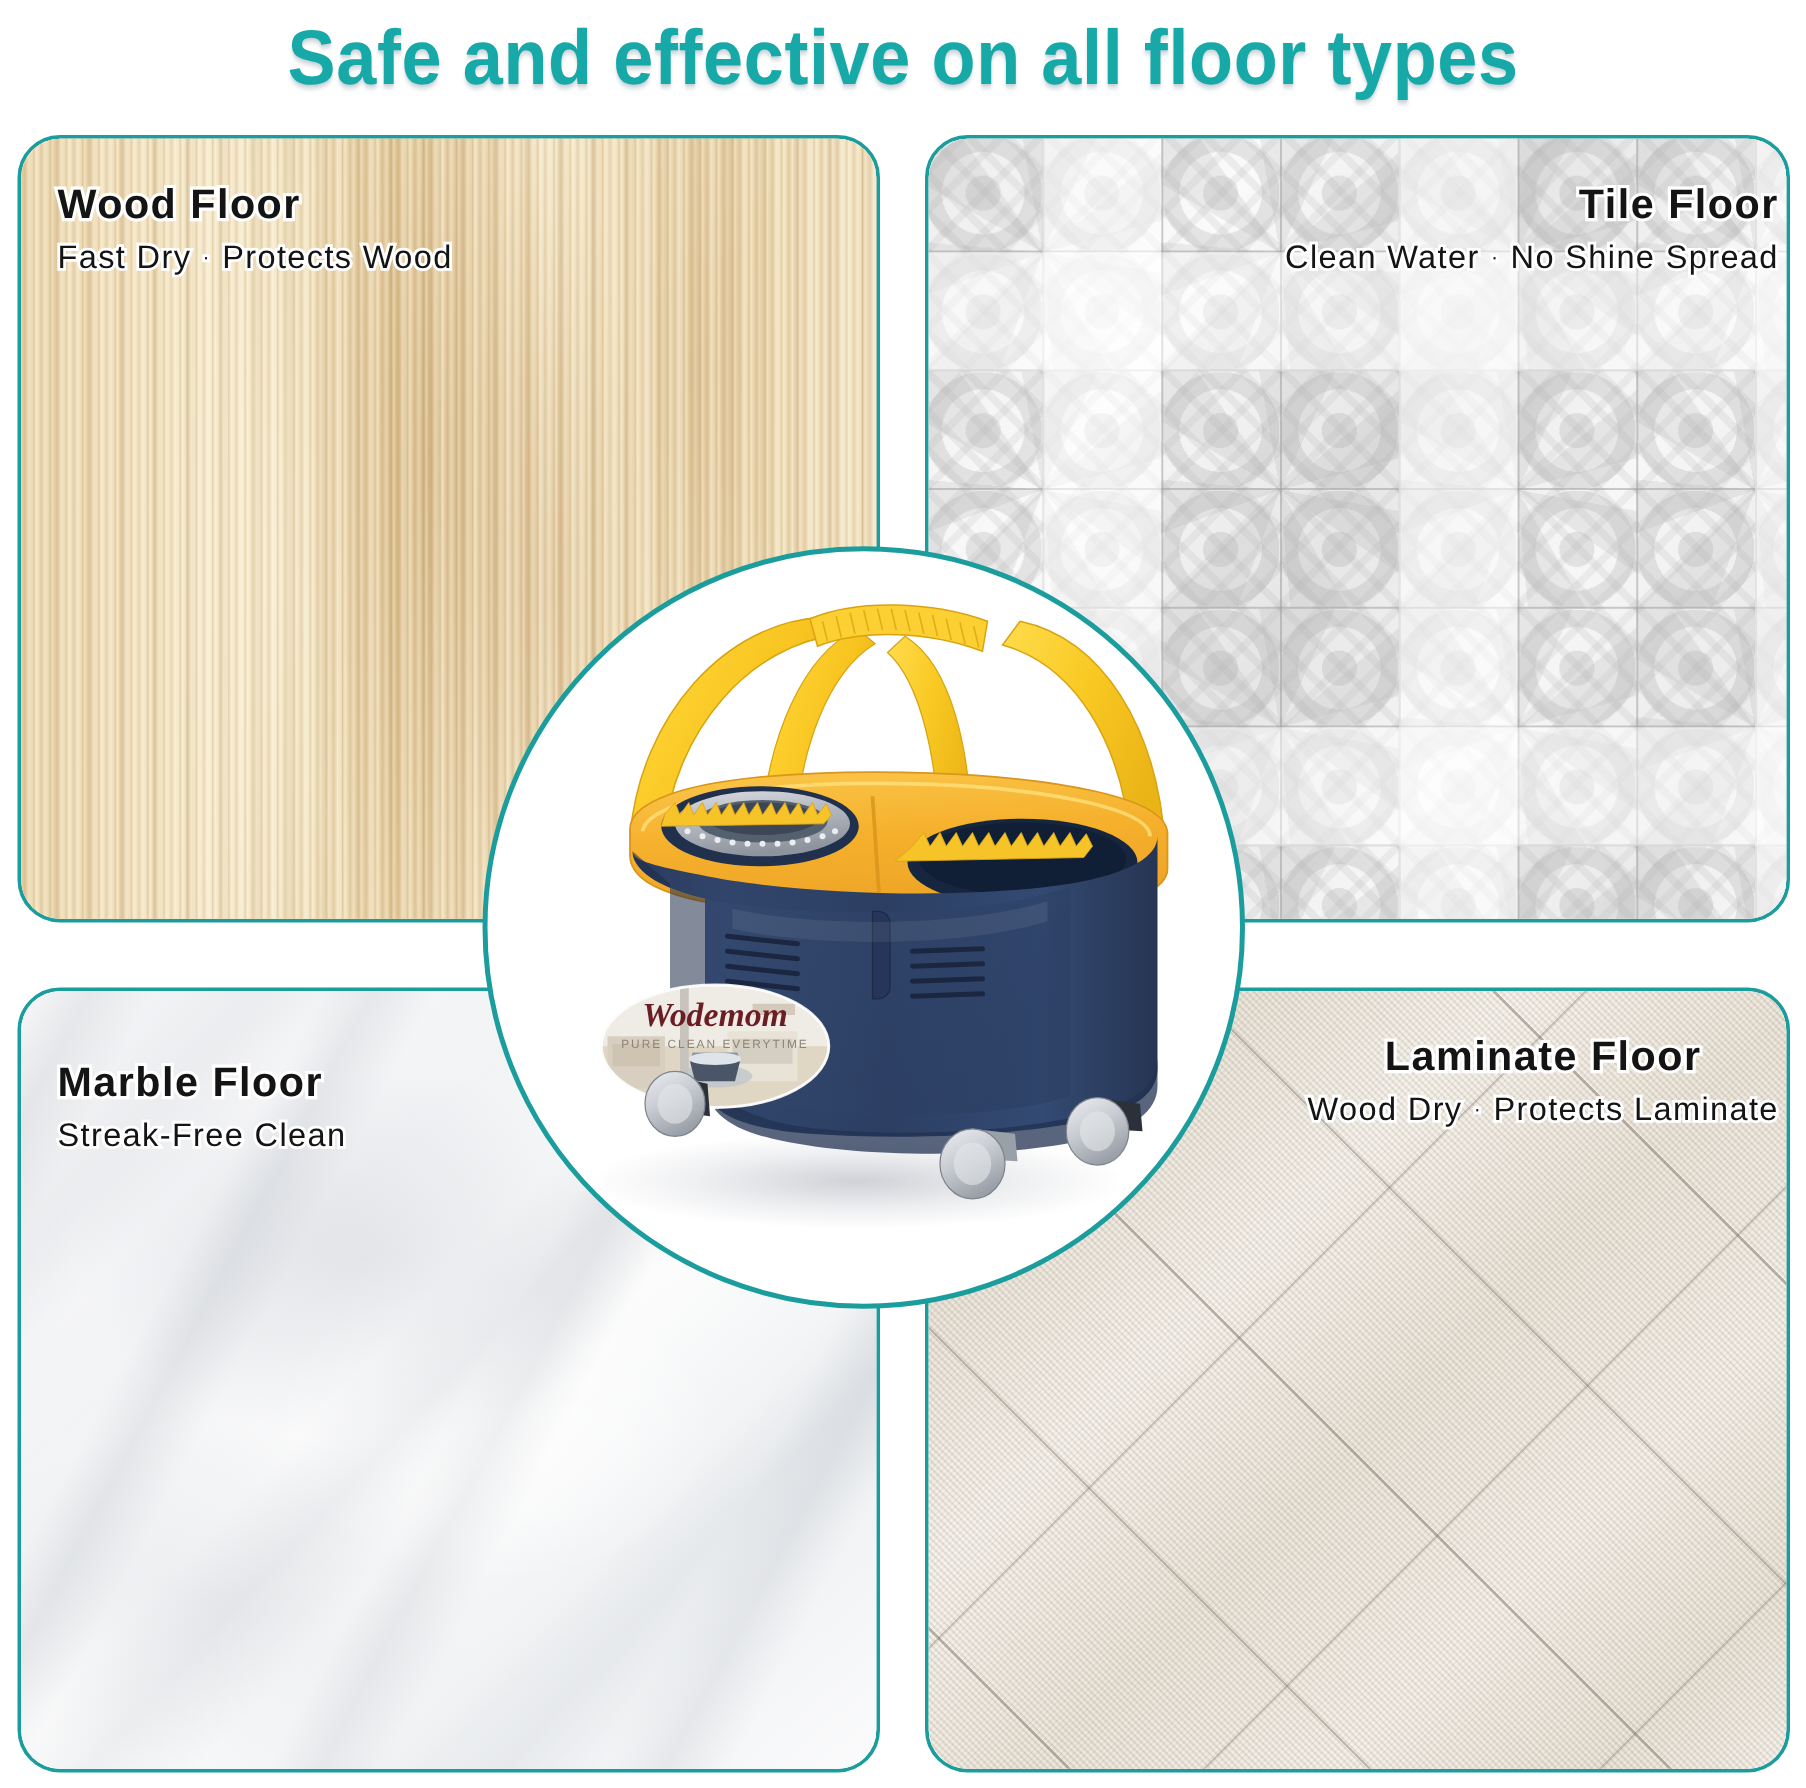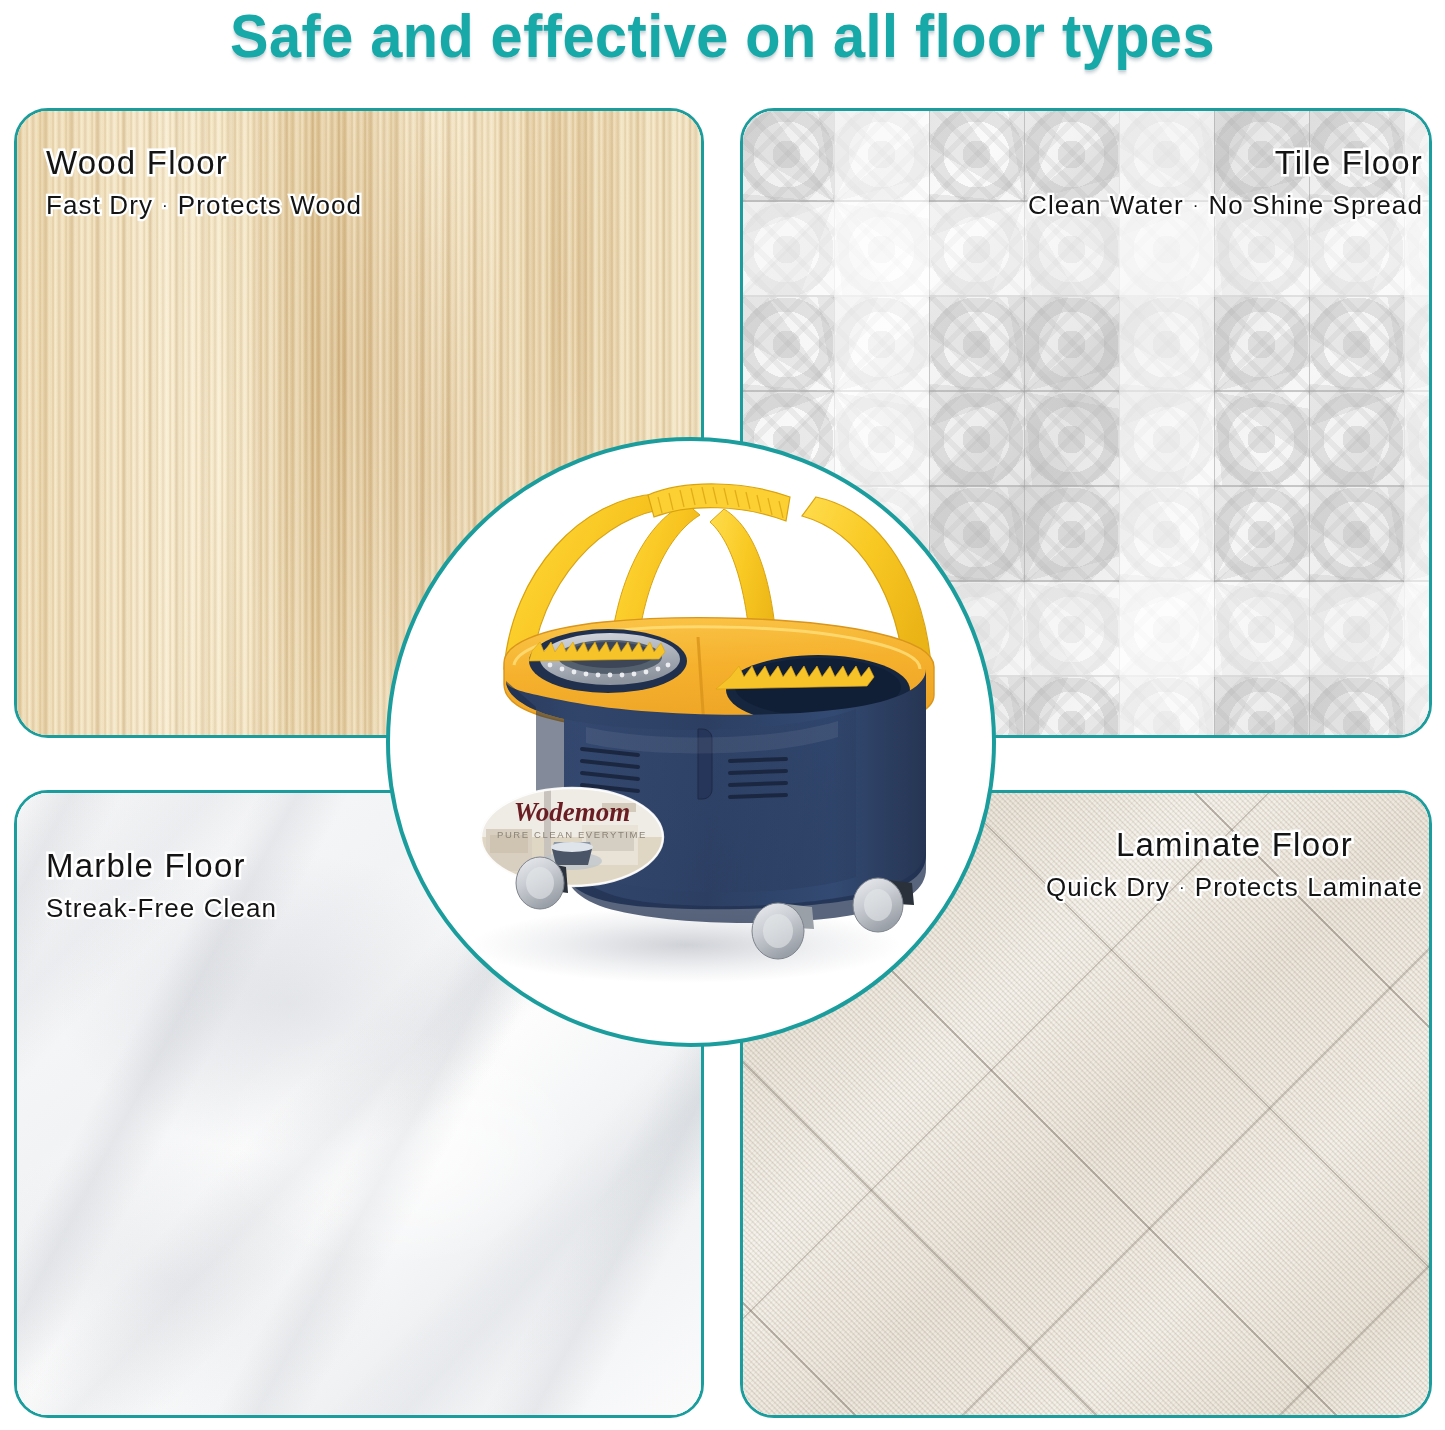--- a/index.html
+++ b/index.html
@@ -14,21 +14,21 @@
     overflow: hidden;
     font-family: "Liberation Sans", sans-serif;
   }
 
   
   .headline-bar {
     position: absolute;
     left: 0; top: 0;
     width: 1445px; height: 92px;
     display: flex;
-    align-items: flex-start;
+    align-items: center;
     justify-content: center;
   }
   .headline {
     font-family: "Liberation Sans", sans-serif;
     font-weight: bold;
     font-size: 62px;
     letter-spacing: 0.5px;
     color: #17a8a8;
     transform: scaleX(0.93);
     white-space: nowrap;
@@ -204,21 +204,21 @@
 
   
   .cap {
     position: absolute;
     z-index: 5;
     line-height: 1.02;
     color: #141414;
   }
   .cap-title {
     font-size: 33px;
-    font-weight: normal;
+    font-weight: bold;
     letter-spacing: 1.2px;
     -webkit-text-stroke: 5px #ffffff;
     paint-order: stroke fill;
     white-space: nowrap;
   }
   .cap-sub {
     font-size: 26px;
     font-weight: normal;
     letter-spacing: 1.1px;
     margin-top: 12px;
@@ -288,21 +288,21 @@
 <div class="cap cap-bl">
   <div class="cap-title">Marble Floor</div>
   <div class="cap-sub"><span>Streak-Free Clean</span></div>
 </div>
 
 <div class="panel panel-br">
   <div class="tex tex-laminate"></div>
 </div>
 <div class="cap cap-br">
   <div class="cap-title">Laminate Floor</div>
-  <div class="cap-sub"><span>Quick Dry</span><span class="sep">·</span><span>Protects Laminate</span></div>
+  <div class="cap-sub"><span>Wood Dry</span><span class="sep">·</span><span>Protects Laminate</span></div>
 </div>
 
 <div class="hero">
   <div class="hero-disc"></div>
 
   <svg class="hero-svg" viewBox="0 0 610 610">
     <defs>
       <linearGradient id="gBody" x1="0" y1="0" x2="1" y2="0">
         <stop offset="0" stop-color="#2b3c5e"></stop>
         <stop offset="0.18" stop-color="#31456b"></stop>

